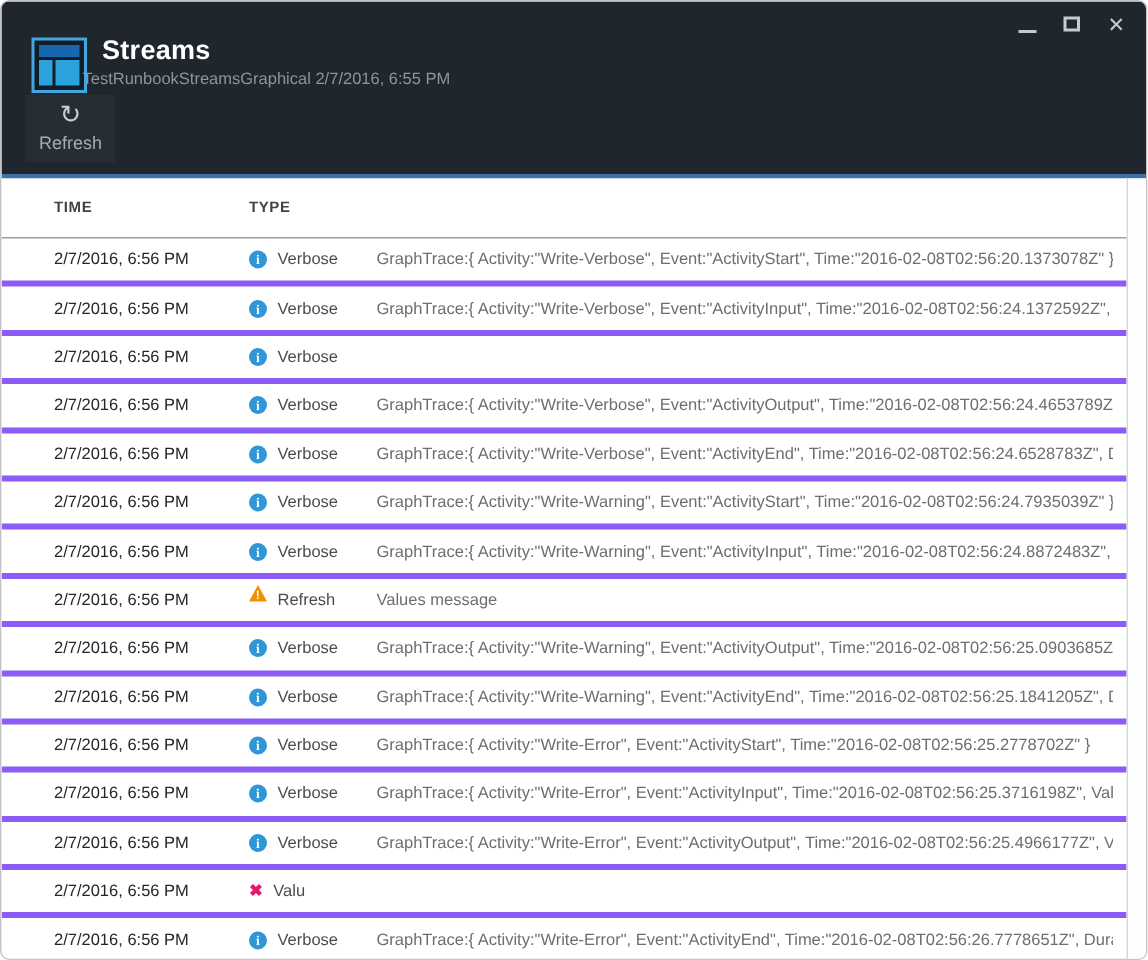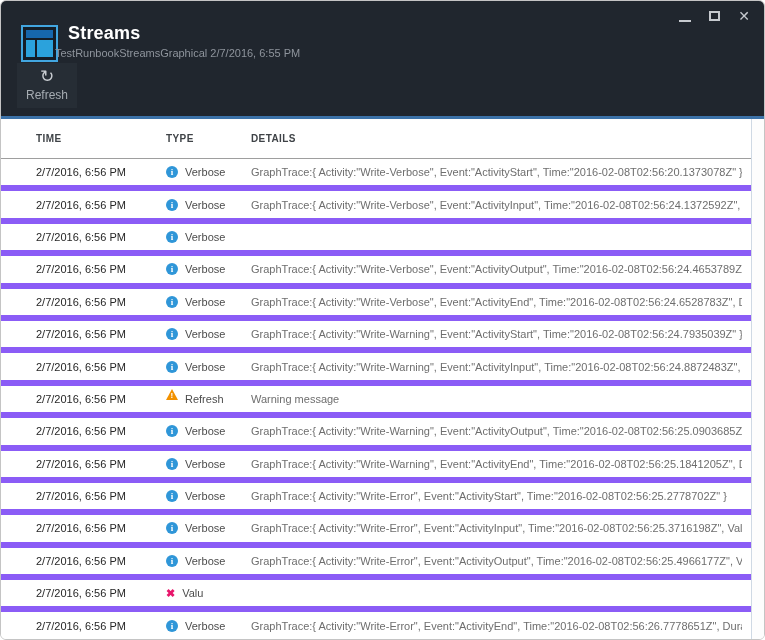--- a/index.html
+++ b/index.html
@@ -34,21 +34,21 @@
   .cmd-refresh .r-label { display: block; color: #a6acb2; font-size: 12px; margin-top: 2px; }
   .accent-line { height: 3px; background: var(--accent, #3c72a8); }
   
   .content { position: relative; height: 522px; background: #fff; overflow: hidden; }
   .trow {
     display: grid; grid-template-columns: 130px 85px 1fr;
     padding-left: 35px; padding-right: 22px; align-items: center;
   }
   .thead { height: 40px; border-bottom: 1px solid #9e9e9e; }
   .thead span { font-size: 10px; font-weight: bold; color: #3f4347; letter-spacing: .4px; }
-  .row { height: 32.4px; border-bottom: 6px solid #8b5cf6; cursor: pointer; font-size: 11px; }
+  .row { height: 32.4px; border-bottom: 4px solid #8b5cf6; cursor: pointer; font-size: 11px; }
   .cell-time { color: #262626; white-space: nowrap; }
   .cell-type { display: flex; align-items: center; gap: 7px; color: #4c4c4c; white-space: nowrap; }
   .cell-details { color: #6e6e6e; white-space: nowrap; overflow: hidden; }
   .i-icon {
     width: 12px; height: 12px; border-radius: 50%; background: var(--info, #2f96d8);
     color: #fff; font-size: 9px; font-weight: bold; line-height: 12px; text-align: center;
     flex: 0 0 auto; font-family: "Liberation Serif", serif;
   }
   .w-icon {
     width: 0; height: 0; position: relative; flex: 0 0 auto;
@@ -99,21 +99,20 @@
       <span class="r-label">Refresh</span>
     </div>
   </div>
 
   <div class="accent-line"></div>
 
   <div class="content">
     <div class="trow thead">
       <span>TIME</span>
       <span>TYPE</span>
-      <span>DETAILS</span>
     </div>
     <div>
         <div class="trow row">
           <span class="cell-time">2/7/2016, 6:56 PM</span>
           <span class="cell-type">
             <span class="i-icon">i</span>
             <span>Verbose</span>
           </span>
           <span class="cell-details">GraphTrace:{ Activity:"Write-Verbose", Event:"ActivityStart", Time:"2016-02-08T02:56:20.1373078Z" }</span>
         </div>
@@ -163,21 +162,21 @@
             <span>Verbose</span>
           </span>
           <span class="cell-details">GraphTrace:{ Activity:"Write-Warning", Event:"ActivityInput", Time:"2016-02-08T02:56:24.8872483Z", Val...</span>
         </div>
         <div class="trow row">
           <span class="cell-time">2/7/2016, 6:56 PM</span>
           <span class="cell-type">
             <span class="w-icon"></span>
             <span>Refresh</span>
           </span>
-          <span class="cell-details">Warning message</span>
+          <span class="cell-details">Values message</span>
         </div>
         <div class="trow row">
           <span class="cell-time">2/7/2016, 6:56 PM</span>
           <span class="cell-type">
             <span class="i-icon">i</span>
             <span>Verbose</span>
           </span>
           <span class="cell-details">GraphTrace:{ Activity:"Write-Warning", Event:"ActivityOutput", Time:"2016-02-08T02:56:25.0903685Z", ...</span>
         </div>
         <div class="trow row">

